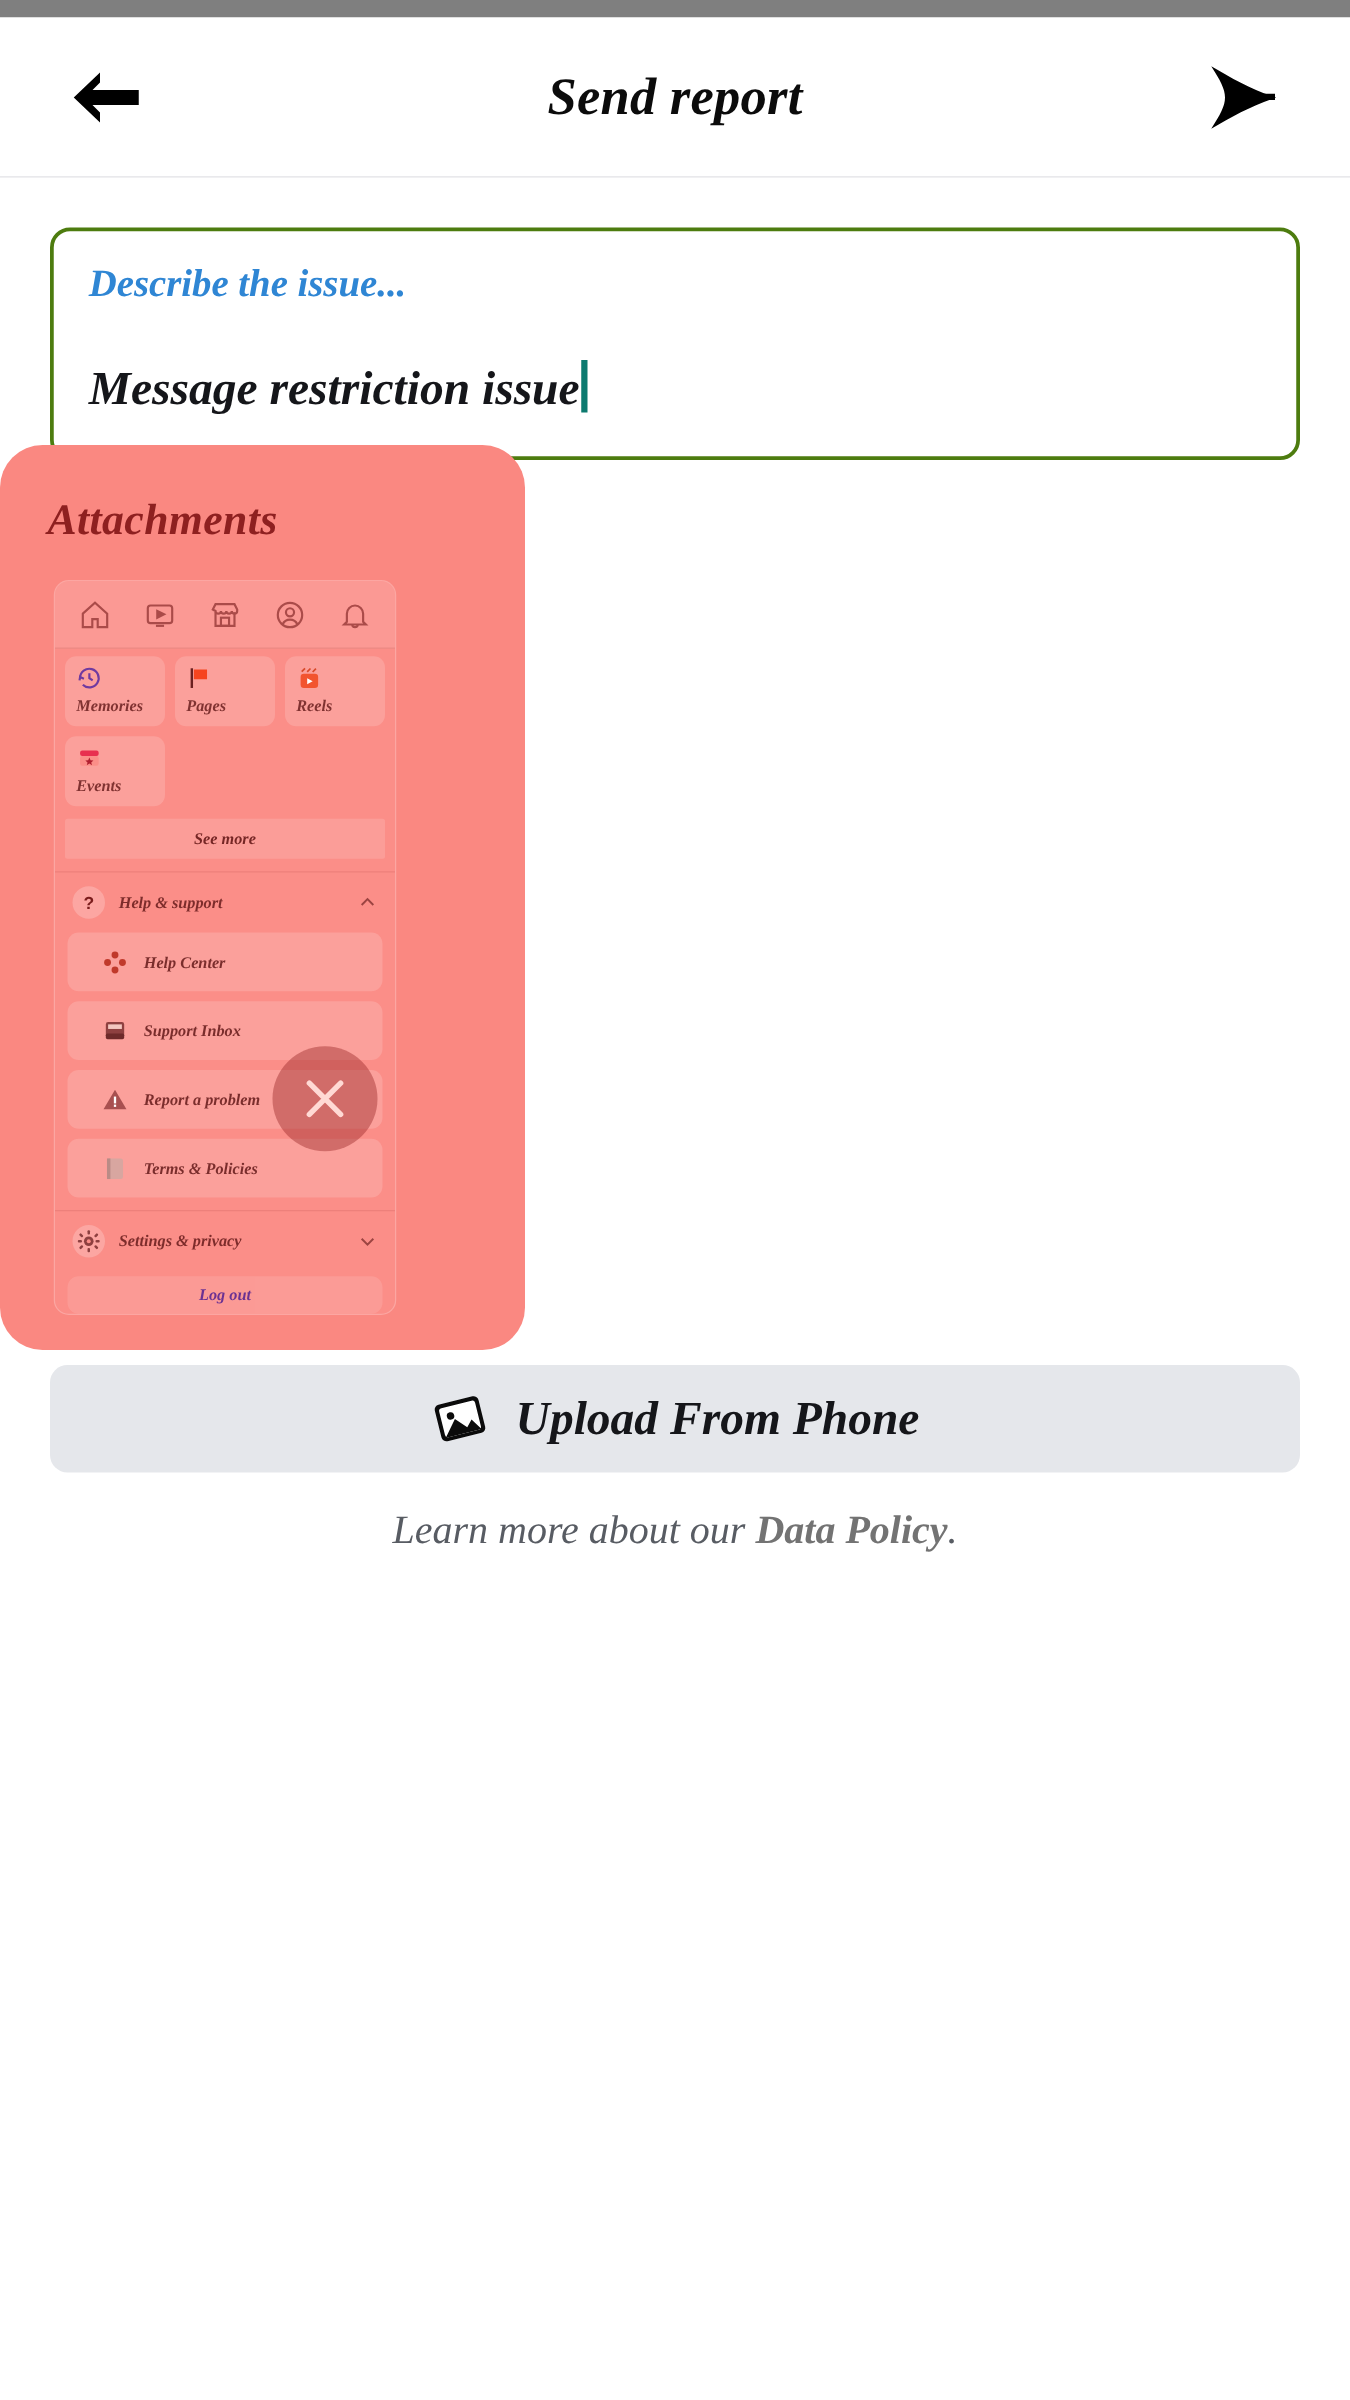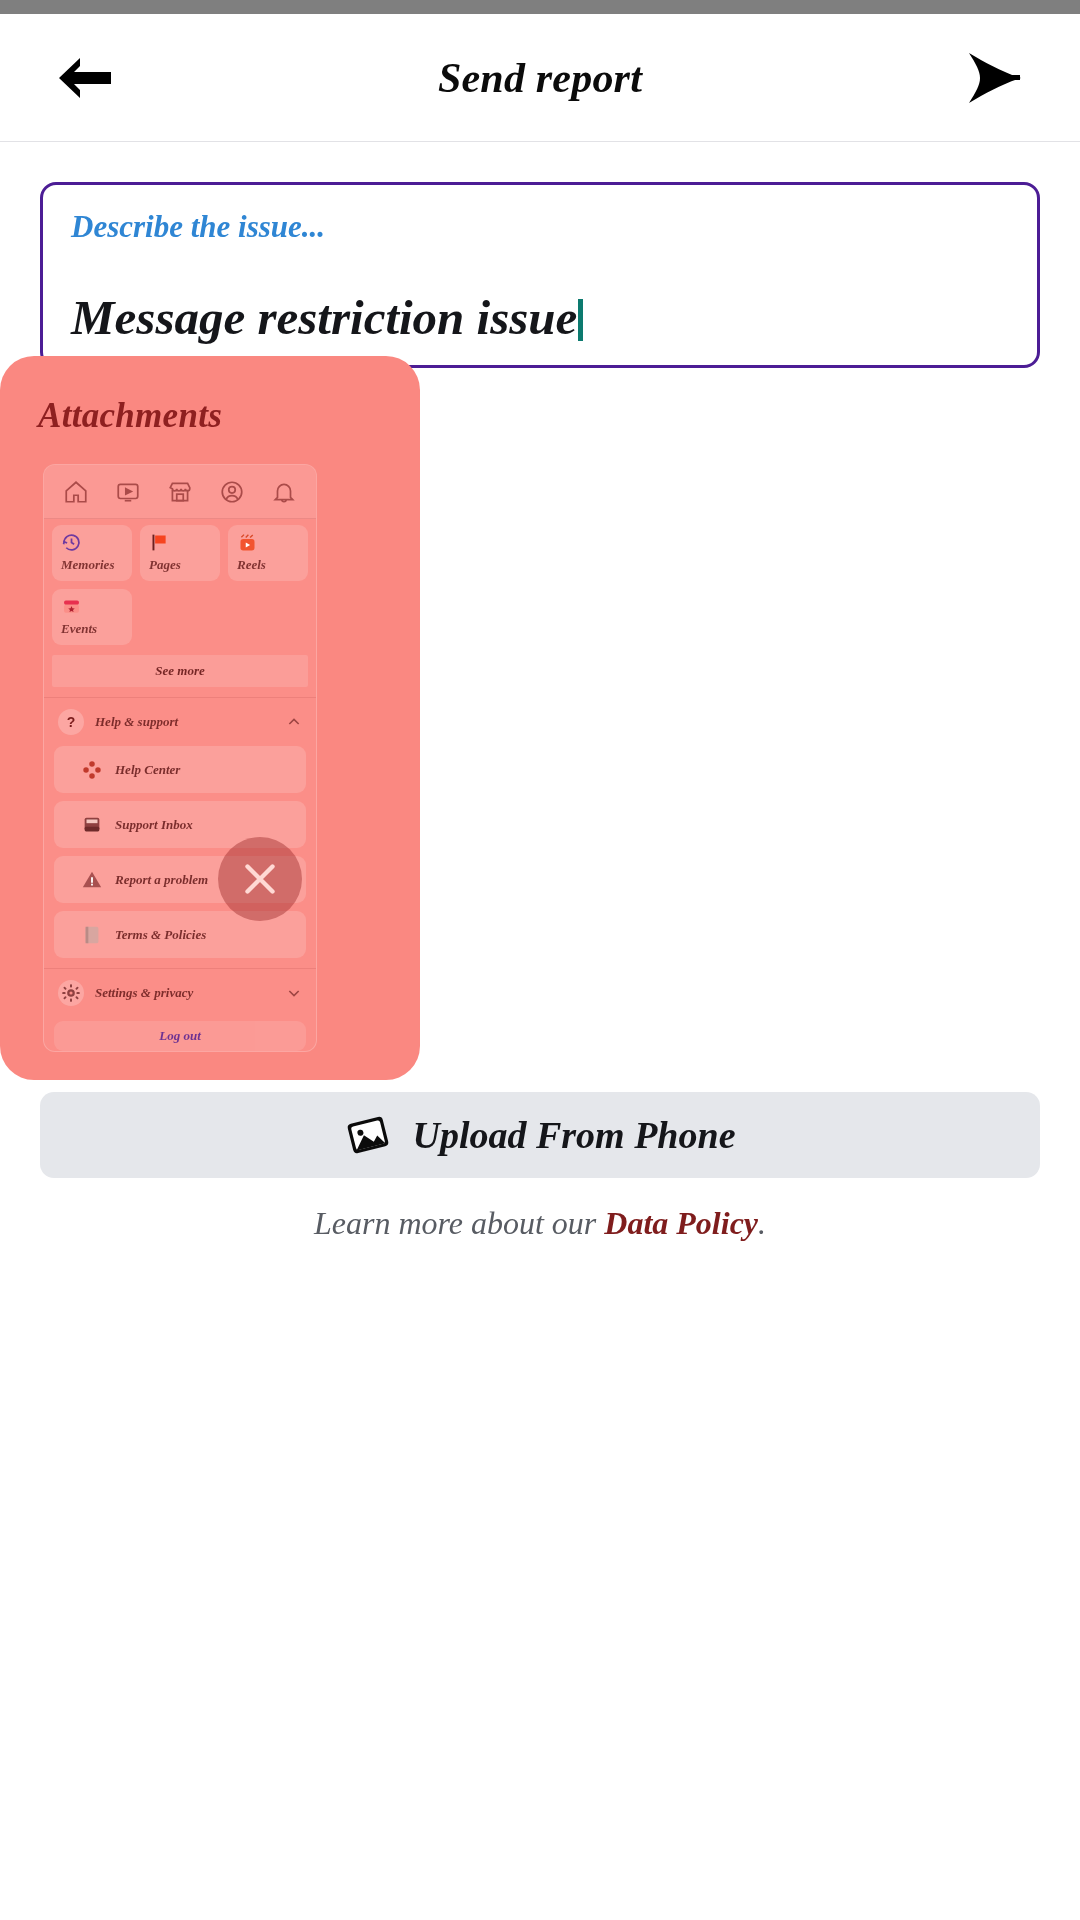--- a/index.html
+++ b/index.html
@@ -43,42 +43,42 @@
     font-weight: 700;
     color: #0b0b0b;
     letter-spacing: 0.2px;
     pointer-events: none;
   }
 
   
   .content { padding: 0 40px; }
   .describe-box {
     margin-top: 40px;
-    border: 3px solid #4c1d95;
+    border: 3px solid #4d7c0f;
     border-radius: 16px;
     background: #ffffff;
     height: 186px;
     padding: 26px 28px 0 28px;
     position: relative;
     cursor: text;
   }
   .describe-label {
     font-size: 31px;
     font-style: italic;
     font-weight: 700;
     color: #2f86d4;
     line-height: 1.0;
   }
   .describe-value-row {
     display: flex;
     align-items: flex-end;
     margin-top: 14px;
   }
   .describe-value {
-    font-size: 49px;
+    font-size: 38px;
     font-style: italic;
     font-weight: 700;
     color: #15161a;
     line-height: 1.05;
     white-space: nowrap;
     margin-top: 36px;
   }
   .caret {
     width: 5px;
     height: 42px;
@@ -255,21 +255,21 @@
   .footer {
     position: absolute;
     left: 0; right: 0;
     top: 1205px;
     text-align: center;
     font-size: 32px;
     font-style: italic;
     color: #585c63;
   }
   .footer .link {
-    color: #7f1d1d;
+    color: #737373;
     font-weight: 700;
     cursor: pointer;
   }
 </style>
 </head>
 <body>
 
 <div class="status-bar"></div>
 
 <div class="header">

